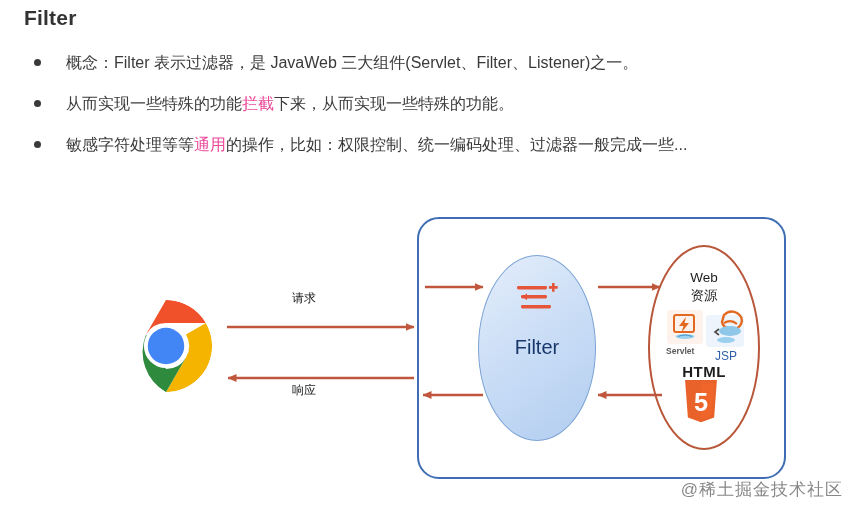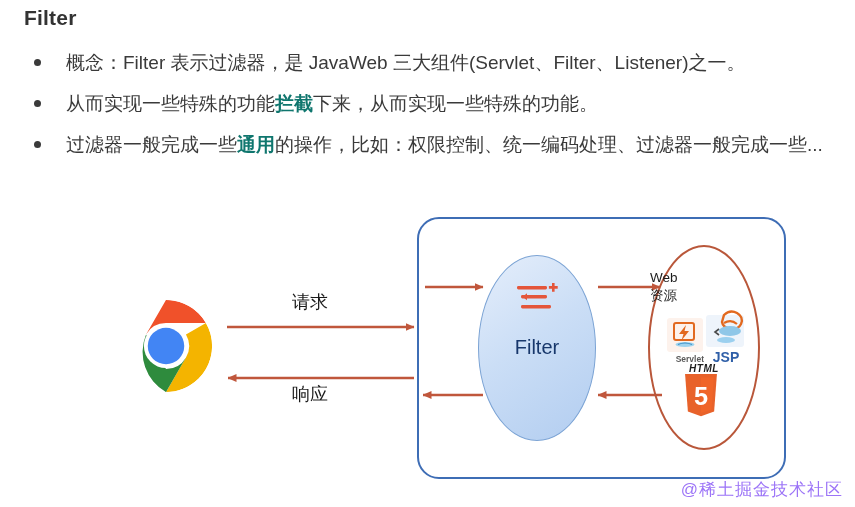--- a/index.html
+++ b/index.html
@@ -31,37 +31,36 @@
   .bullet-list {
     position: absolute;
     left: 20px;
     top: 50px;
     width: 830px;
   }
   .bullet-row {
     position: relative;
     padding-left: 46px;
     margin-bottom: 16px;
-    font-size: 19px;
+    font-size: 16px;
     line-height: 25px;
     color: #3a3a3a;
     white-space: nowrap;
   }
   .bullet-dot {
     position: absolute;
     left: 14px;
     top: 9px;
     width: 7px;
     height: 7px;
     border-radius: 50%;
     background: #3a3a3a;
   }
   .hl {
-    color: #0f766e;
-    font-weight: bold;
+    color: #ec4899;
   }
 
   
   .diagram {
     position: absolute;
     left: 0;
     top: 190px;
     width: 855px;
     height: 317px;
   }
@@ -128,39 +127,39 @@
     border-radius: 50%;
     border: 2px solid #b9573a;
     background: transparent;
     box-sizing: border-box;
   }
   .web-label {
     position: absolute;
     left: 0;
     right: 0;
     top: 22px;
-    text-align: left;
+    text-align: center;
     font-size: 13.5px;
     line-height: 18px;
     color: #1c1c1c;
   }
 
   .res-icons {
     position: absolute;
     left: 8px;
     right: 8px;
     top: 62px;
     height: 120px;
   }
   .icon-servlet {
     position: absolute;
     left: 8px;
-    top: 8px;
+    top: 0;
     width: 38px;
-    text-align: right;
+    text-align: left;
   }
   .icon-jsp {
     position: absolute;
     right: 2px;
     top: 0px;
     width: 44px;
     text-align: center;
   }
   .icon-html5 {
     position: absolute;
@@ -170,49 +169,48 @@
     width: 46px;
     text-align: center;
   }
   .icon-caption {
     font-size: 8.5px;
     font-weight: bold;
     color: #5a5a5a;
     margin-top: 1px;
   }
   .jsp-caption {
-    font-size: 14px;
-    font-weight: bold;
+    font-size: 12px;
+    font-weight: normal;
     color: #2f5fa8;
   }
   .html5-word {
-    font-size: 10px;
+    font-size: 15px;
     font-weight: bold;
     color: #1d1d1d;
     letter-spacing: 0.5px;
     margin-bottom: -1px;
-    font-style: italic;
   }
 
   
   .arrow-label {
     position: absolute;
-    font-size: 18px;
+    font-size: 12px;
     color: #1a1a1a;
   }
   .label-request { left: 292px; top: 100px; }
   .label-response { left: 292px; top: 192px; font-family: Liberation Serif, serif; }
 
   
   .watermark {
     position: absolute;
     right: 12px;
     bottom: 6px;
     font-size: 17px;
-    color: #8b5cf6;
+    color: #737373;
     opacity: 0.85;
     letter-spacing: 1px;
   }
 
   svg { display: block; overflow: visible; }
 </style>
 </head>
 <body>
 
 <div class="page-title">Filter</div>
@@ -224,21 +222,21 @@
     <span>概念：Filter 表示过滤器，是 JavaWeb 三大组件(Servlet、Filter、Listener)之一。</span>
   </div>
 
   <div class="bullet-row">
     <span class="bullet-dot"></span>
     <span>从而实现一些特殊的功能</span><span class="hl">拦截</span><span>下来，从而实现一些特殊的功能。</span>
   </div>
 
   <div class="bullet-row">
     <span class="bullet-dot"></span>
-    <span>过滤器一般完成一些</span><span class="hl">通用</span><span>的操作，比如：权限控制、统一编码处理、过滤器一般完成一些...</span>
+    <span>敏感字符处理等等</span><span class="hl">通用</span><span>的操作，比如：权限控制、统一编码处理、过滤器一般完成一些...</span>
   </div>
 
 </div>
 
 <div class="diagram">
 
   <div class="chrome-logo">
     <svg viewBox="0 0 100 100" width="96" height="96" aria-hidden="true">
       <defs>
         <clipPath id="cpAll">

